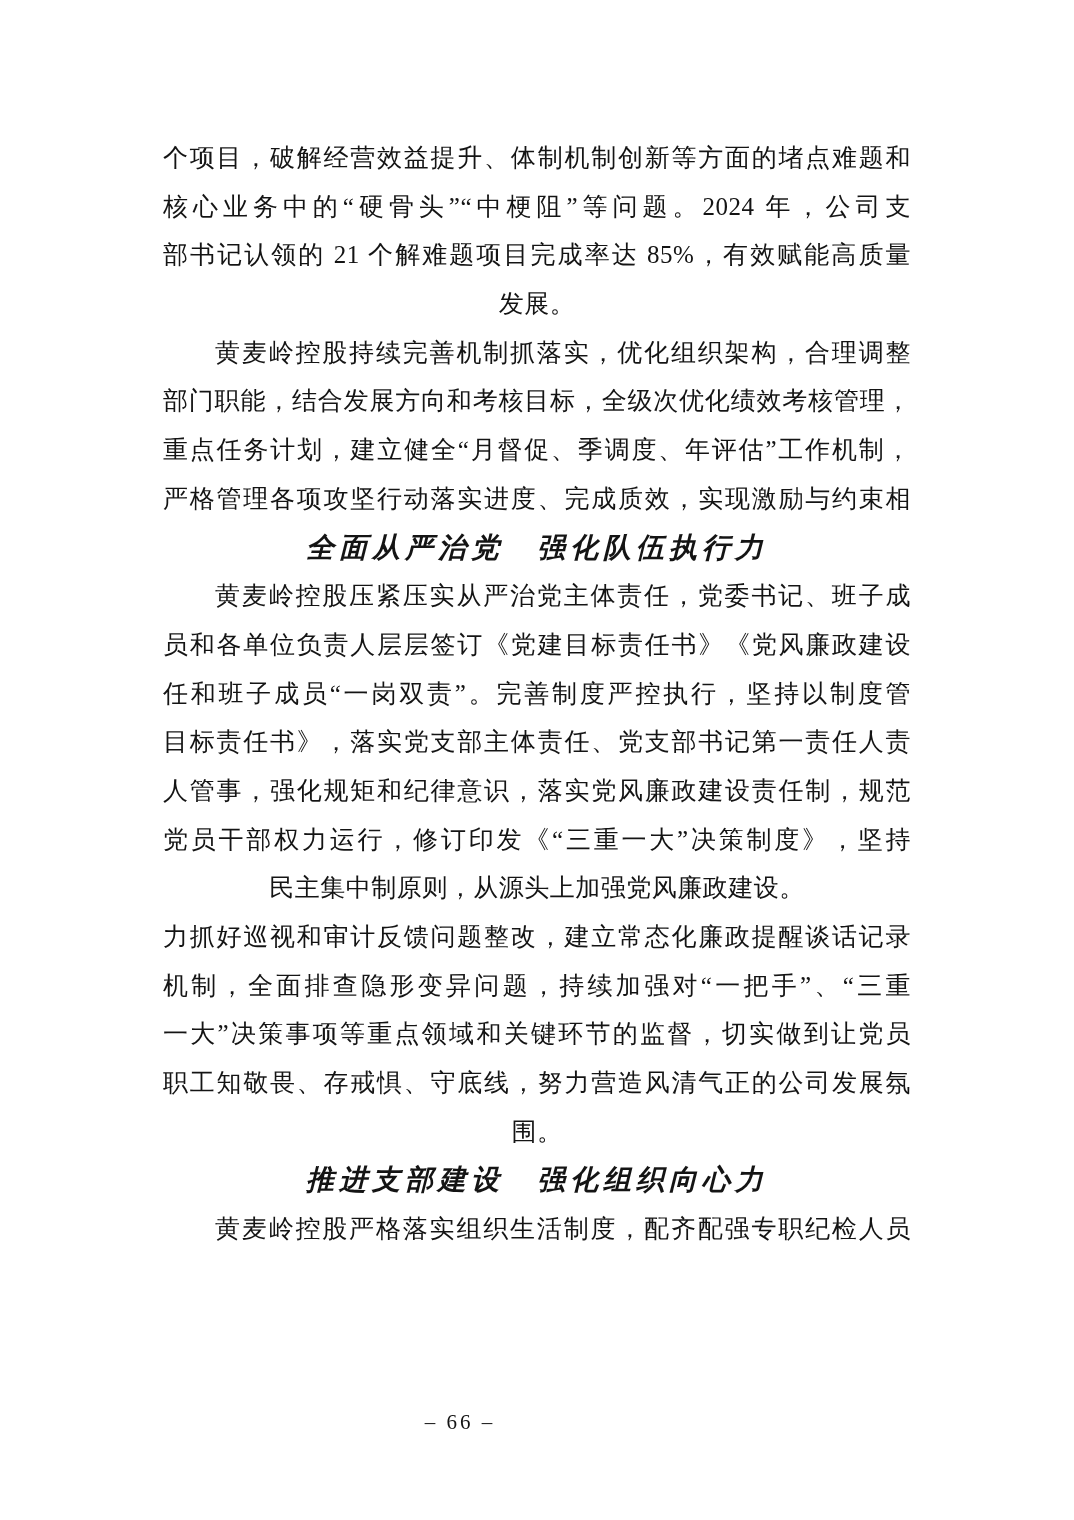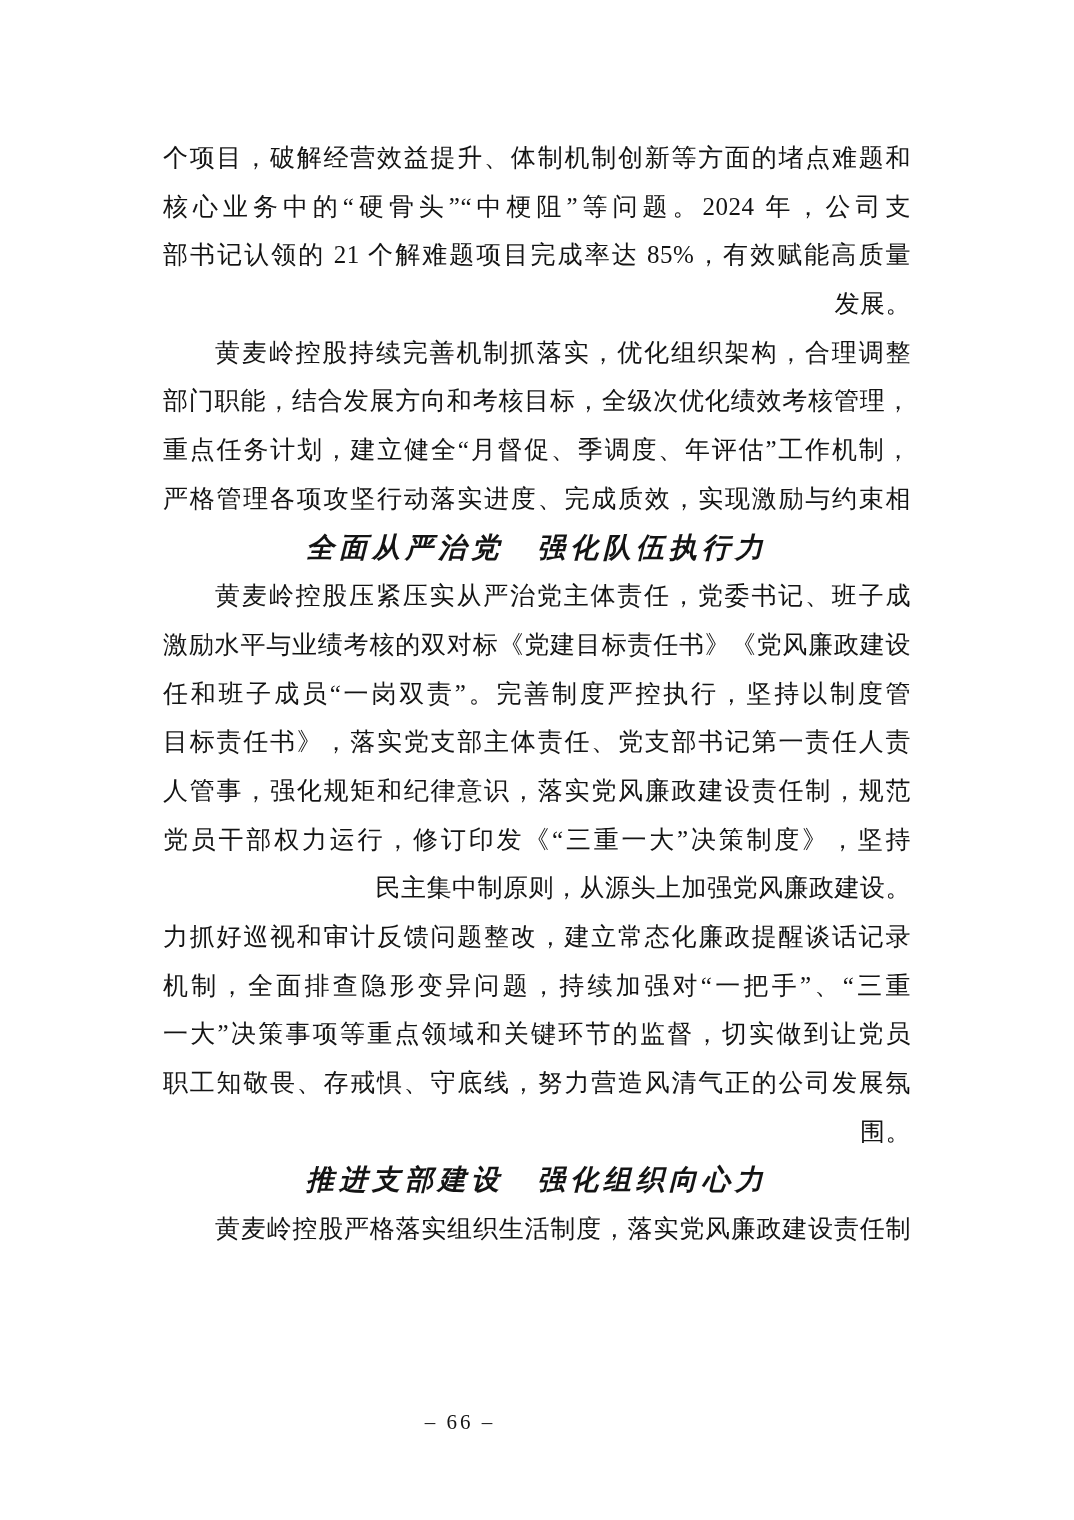--- a/index.html
+++ b/index.html
@@ -28,21 +28,21 @@
     left: 163px;
     top: 134px;
     width: 748px;
   }
   .paragraph { margin: 0; padding: 0; }
   .line {
     height: 48.7px;
     line-height: 48.7px;
     font-size: 25px;
     letter-spacing: 0.5px;
-    text-align: right;
+    text-align: center;
     overflow: hidden;
   }
   .line.justify {
     text-align: justify;
     text-align-last: justify;
   }
   .line.indent {
     text-indent: 52px;
   }
   .line.heading-line {
@@ -79,35 +79,35 @@
         <div class="line justify indent">黄麦岭控股持续完善机制抓落实，优化组织架构，合理调整</div>
         <div class="line justify">部门职能，结合发展方向和考核目标，全级次优化绩效考核管理，</div>
         <div class="line justify">重点任务计划，建立健全“月督促、季调度、年评估”工作机制，</div>
         <div class="line justify">严格管理各项攻坚行动落实进度、完成质效，实现激励与约束相</div>
       </div>
       <div class="paragraph">
         <div class="line heading-line">全面从严治党　强化队伍执行力</div>
       </div>
       <div class="paragraph">
         <div class="line justify indent">黄麦岭控股压紧压实从严治党主体责任，党委书记、班子成</div>
-        <div class="line justify">激励水平与业绩考核的双对标《党建目标责任书》《党风廉政建设</div>
+        <div class="line justify">员和各单位负责人层层签订《党建目标责任书》《党风廉政建设</div>
         <div class="line justify">任和班子成员“一岗双责”。完善制度严控执行，坚持以制度管</div>
         <div class="line justify">目标责任书》，落实党支部主体责任、党支部书记第一责任人责</div>
         <div class="line justify">人管事，强化规矩和纪律意识，落实党风廉政建设责任制，规范</div>
         <div class="line justify">党员干部权力运行，修订印发《“三重一大”决策制度》，坚持</div>
         <div class="line">民主集中制原则，从源头上加强党风廉政建设。</div>
       </div>
       <div class="paragraph">
         <div class="line justify">力抓好巡视和审计反馈问题整改，建立常态化廉政提醒谈话记录</div>
         <div class="line justify">机制，全面排查隐形变异问题，持续加强对“一把手”、“三重</div>
         <div class="line justify">一大”决策事项等重点领域和关键环节的监督，切实做到让党员</div>
         <div class="line justify">职工知敬畏、存戒惧、守底线，努力营造风清气正的公司发展氛</div>
         <div class="line">围。</div>
       </div>
       <div class="paragraph">
         <div class="line heading-line">推进支部建设　强化组织向心力</div>
       </div>
       <div class="paragraph">
-        <div class="line justify indent">黄麦岭控股严格落实组织生活制度，落实党风廉政建设责任制</div>
+        <div class="line justify indent">黄麦岭控股严格落实组织生活制度，配齐配强专职纪检人员</div>
       </div>
     </div>
   <div class="page-footer">– 66 –</div>
 </div>
 
 </body></html>

